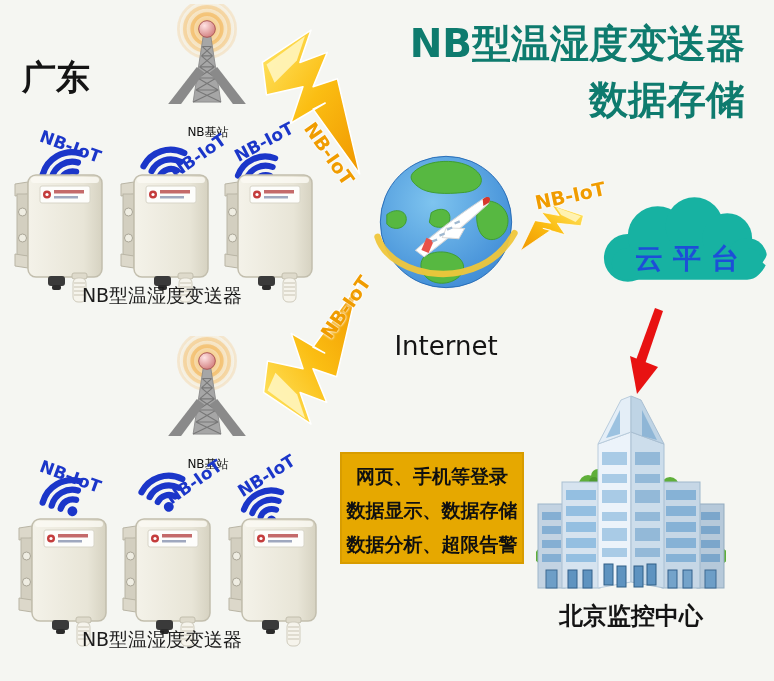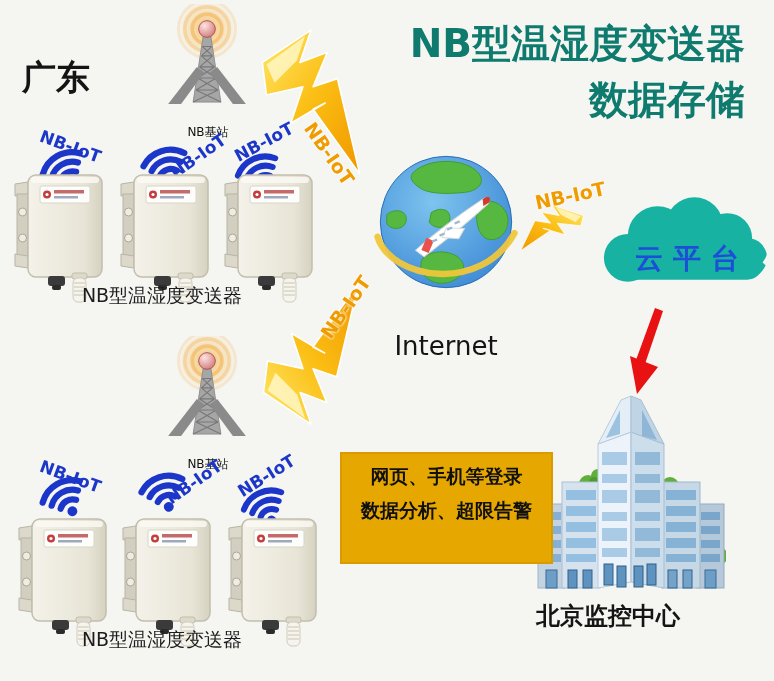--- a/index.html
+++ b/index.html
@@ -14,21 +14,21 @@
   .station-label{font-size:12px;color:#111;text-align:center;white-space:nowrap;}
   .caption{font-size:19px;font-weight:500;color:#1c1c1c;text-align:center;white-space:nowrap;}
   .wifi-label{font-size:17px;font-weight:700;color:#1B36C9;white-space:nowrap;
     transform-origin:left top;}
   .bolt-label{font-size:19px;font-weight:700;color:#F09C00;white-space:nowrap;
     transform-origin:left top;text-shadow:0 0 2px #fff,0 0 3px #fff;}
   .globe-cn{font-size:25px;font-weight:600;color:#141414;text-align:center;}
   .globe-en{font-size:26px;font-weight:400;color:#141414;text-align:center;}
   .cloud-label{font-size:28px;font-weight:700;color:#1d4ed8;text-align:center;
     letter-spacing:10px;padding-left:10px;}
-  .monitor-label{font-size:24px;font-weight:600;color:#141414;text-align:left;white-space:nowrap;}
+  .monitor-label{font-size:24px;font-weight:600;color:#141414;text-align:center;white-space:nowrap;}
   .feature-box{background:#E6A800;border:2px solid #D89C00;box-sizing:border-box;
     text-align:center;padding-top:5px;}
   .feature-line{font-size:19px;font-weight:600;color:#101010;line-height:34px;white-space:nowrap;}
   .rot{transform-origin:center center;}
 </style>
 </head>
 <body>
 
 <svg style="position:absolute;width:0;height:0" aria-hidden="true">
   <defs>
@@ -306,18 +306,19 @@
       </g>
     <g fill="#5E93C0" stroke="#2F5E86">
         <rect x="68" y="176" width="9" height="21"></rect>
         <rect x="81" y="178" width="9" height="21"></rect>
         <rect x="98" y="178" width="9" height="21"></rect>
         <rect x="111" y="176" width="9" height="21"></rect>
       </g>
   </svg>
   <div class="abs monitor-label" style="left:536px;top:600px;width:190px;">北京监控中心</div>
 
-  <div class="abs feature-box" style="left:340px;top:452px;width:213px;height:112px;">
+  <div class="abs feature-box" style="left:340px;top:452px;width:184px;height:112px;">
     <div class="feature-line">网页、手机等登录</div>
+    <div class="feature-line">数据显示、数据存储</div>
     <div class="feature-line">数据分析、超限告警</div>
   </div>
 
 </div>
 
 </body></html>

